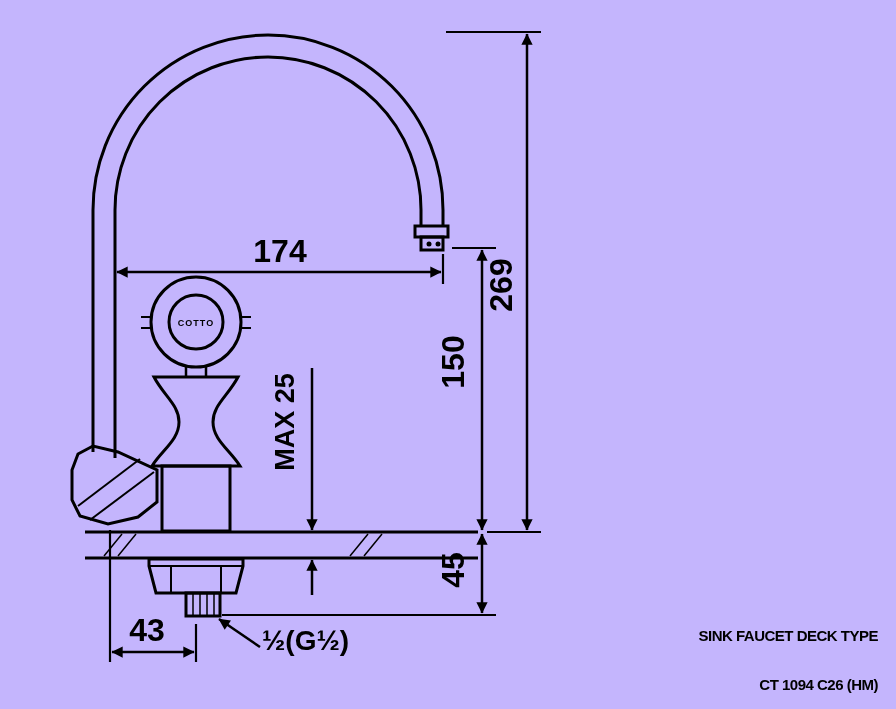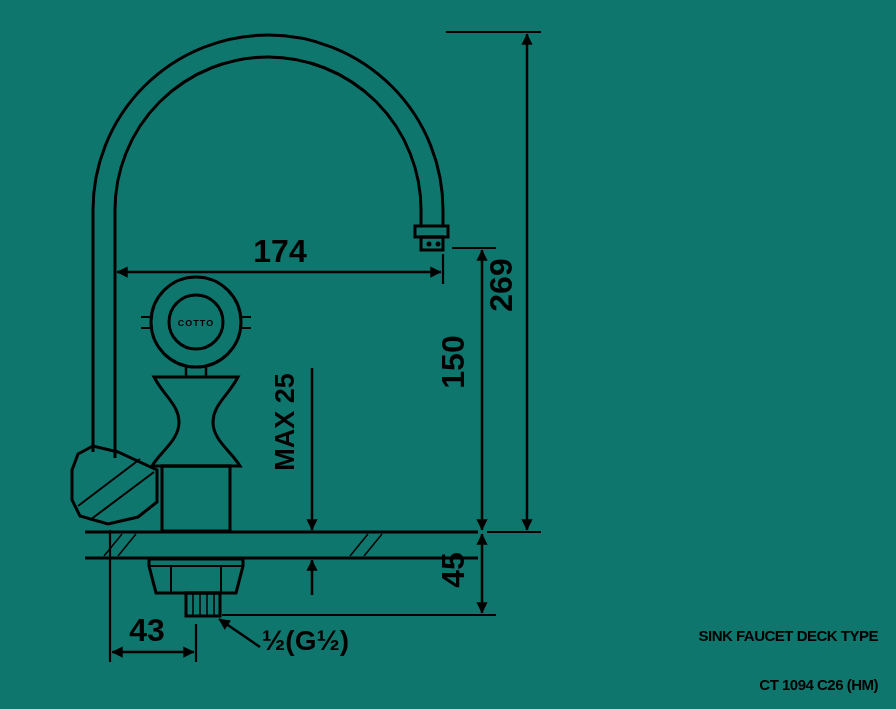--- a/index.html
+++ b/index.html
@@ -1,19 +1,19 @@
 <!DOCTYPE html>
 <html><head>
 <meta charset="utf-8">
 <style>
   html,body{margin:0;padding:0;background:#fff;}
   .canvas{
     position:relative;
     width:896px;height:709px;
-    background:#0f766e;
+    background:#c4b5fd;
     font-family:"Liberation Sans", sans-serif;
     overflow:hidden;
   }
   svg{display:block;}
   text{fill:#000;}
   .dim-num{font-weight:bold;font-size:32px;}
   .dim-num-sm{font-weight:bold;font-size:27px;}
   .thread-num{font-weight:bold;font-size:28px;}
   .brand{font-size:9px;letter-spacing:1px;font-weight:bold;}
   .caption{font-weight:bold;font-size:15px;letter-spacing:-0.5px;}

